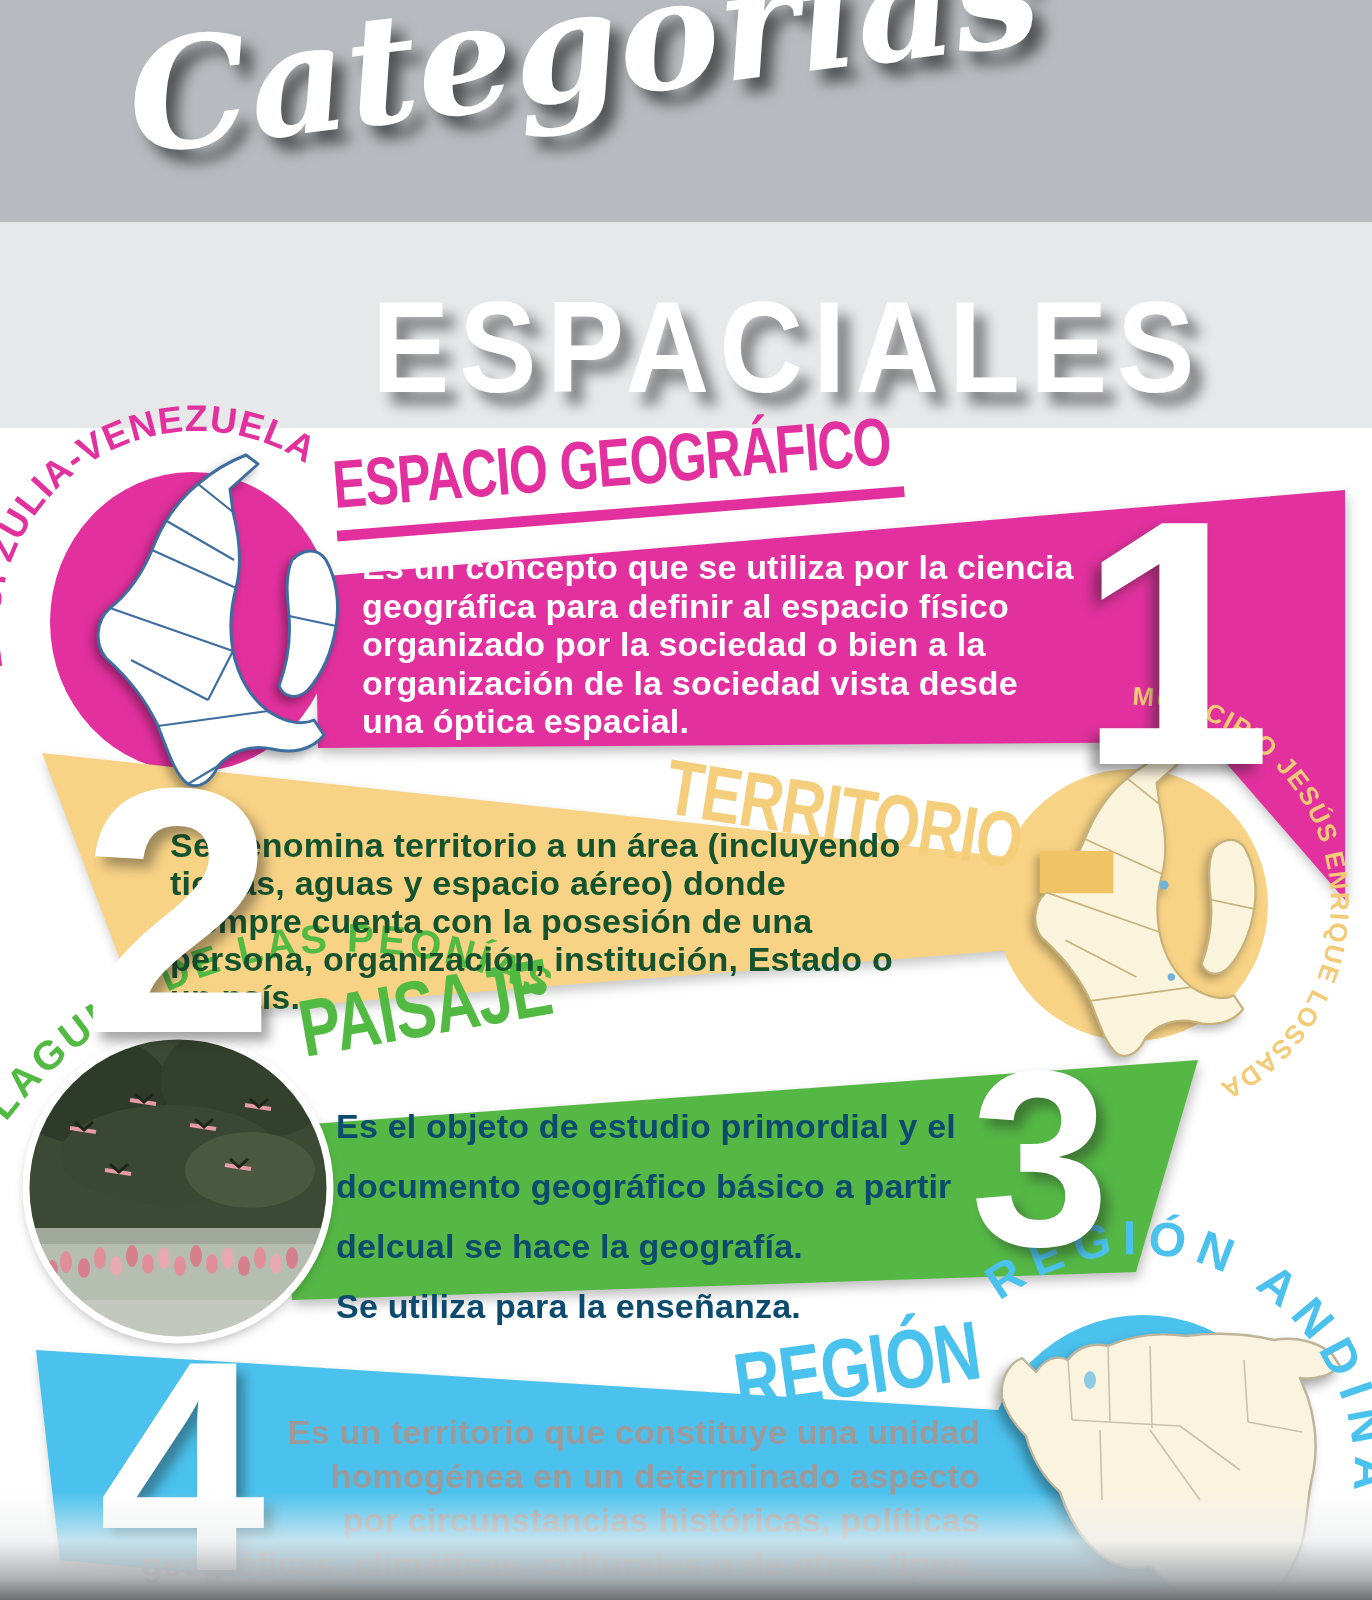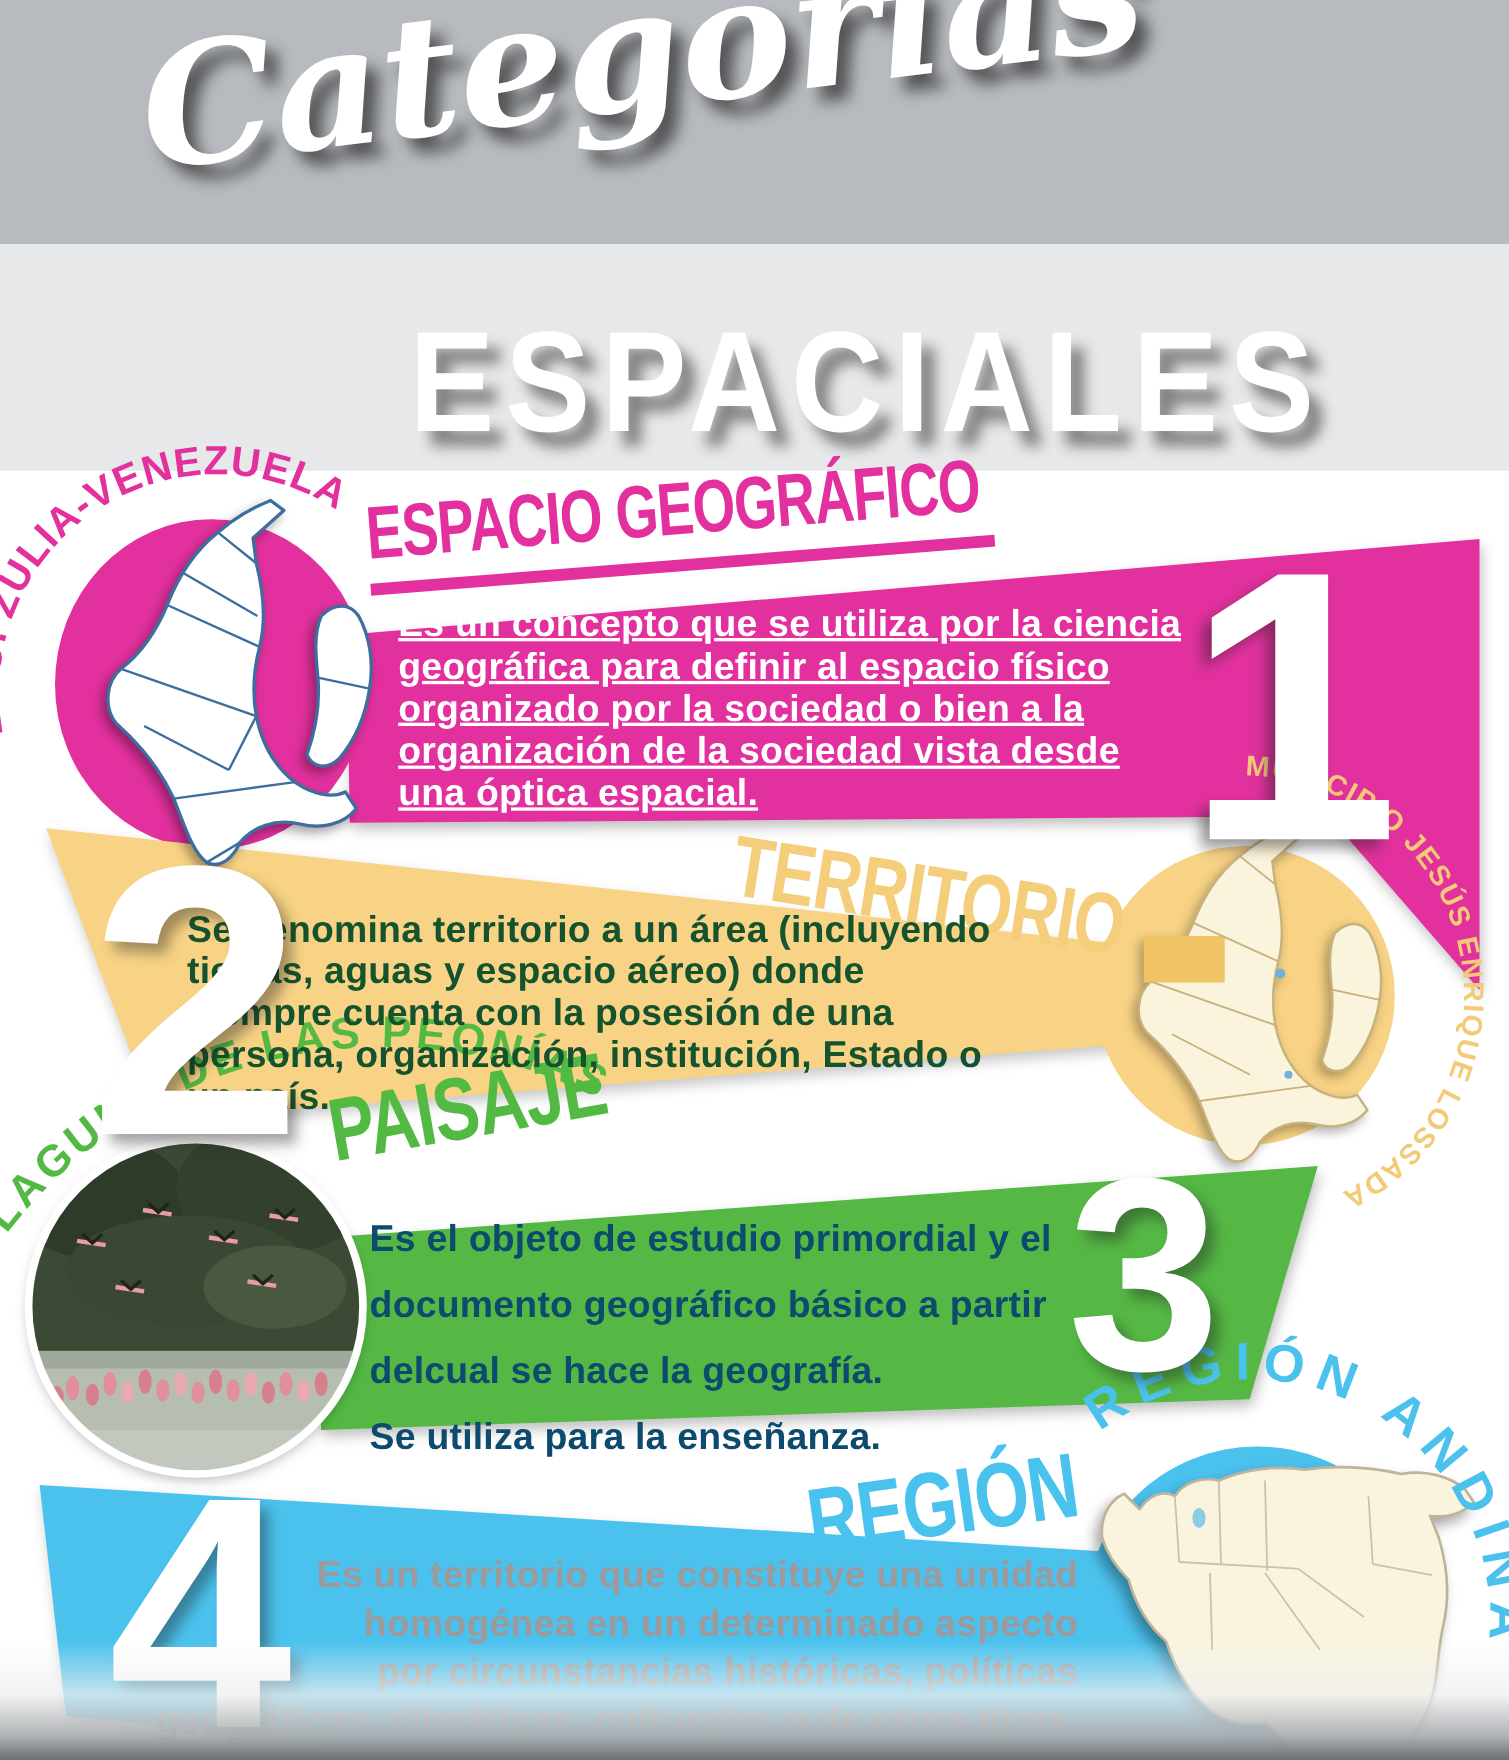--- a/index.html
+++ b/index.html
@@ -34,21 +34,21 @@
   .t1{left:330px;top:446px;font-size:50px;color:#e2319e;transform:rotate(-4.5deg) scaleY(1.35);
       border-bottom:8px solid #e2319e;padding:0 10px 5px 0;}
   .t2{left:674px;top:742px;font-size:60px;color:#f4ce7b;transform:rotate(9deg) scaleY(1.3);}
   .t3{left:292px;top:984px;font-size:62px;color:#52ba42;transform:rotate(-10deg) scaleY(1.3);}
   .t4{left:728px;top:1336px;font-size:64px;color:#4ac2ee;transform:rotate(-8deg) scaleY(1.3);}
   
   .para{
     font-weight:bold;font-size:34px;line-height:38.5px;white-space:pre-line;
     letter-spacing:0.2px;z-index:6;
   }
-  .p1{left:362px;top:548px;width:780px;color:#ffffff;text-align:left;text-decoration:underline;}
+  .p1{left:362px;top:548px;width:780px;color:#ffffff;text-align:left;}
   .p2{left:170px;top:826px;width:795px;color:#14532d;text-align:left;line-height:38px;}
   .p3{left:336px;top:1096px;width:775px;color:#0c4a6e;text-align:left;line-height:60px;}
   .p4{left:135px;top:1398px;width:845px;color:#9c9a9b;text-align:right;line-height:44px;margin-top:12px;}
   
   .num{
     font-weight:bold;color:#ffffff;text-align:center;z-index:6;line-height:1;
     text-shadow:8px 9px 12px rgba(30,30,30,0.4);
   }
   .n1{left:1055px;top:468px;width:240px;font-size:350px;text-shadow:-8px 8px 12px rgba(30,30,30,0.45);}
   .n2{left:58px; top:736px;width:240px;font-size:350px;}

